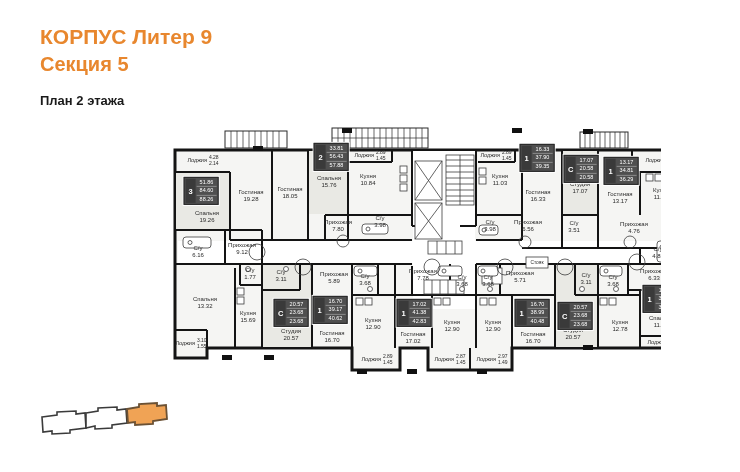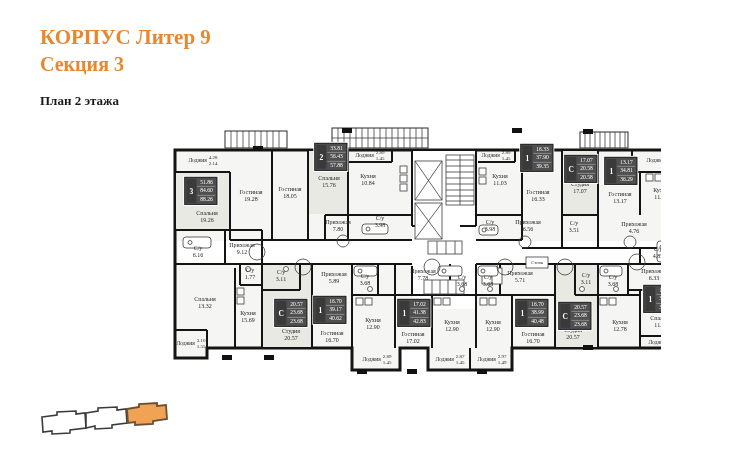--- a/index.html
+++ b/index.html
@@ -1,17 +1,17 @@
 <!DOCTYPE html>
 <html style="--accent: #E8872E; --wall: #141414; --kp-fill: #F0A355; --kp-stroke: #6B5134; --statbox-bg: #4F4F4F; --statbox-type-bg: #3A3A3A;"><head>
 <meta charset="utf-8">
 <style>
   html,body{margin:0;padding:0;background:#fff;}
   #canvas{position:relative;width:661px;height:472px;background:#ffffff;overflow:hidden;
-          font-family:Liberation Serif, serif;}
+          font-family:Liberation Sans, sans-serif;}
   #plan-svg{position:absolute;left:0;top:0;}
   
   #header{position:absolute;left:40px;top:24px;line-height:1.25;}
   #header .t1{font-size:21px;font-weight:bold;color:var(--accent,#E8872E);}
   #header .t2{font-size:20px;font-weight:bold;color:var(--accent,#E8872E);margin-top:2px;}
   #header .t3{font-size:13px;font-weight:bold;color:#1a1a1a;margin-top:16px;}
   
   .slab{fill:#f5f5f3;stroke:var(--wall,#141414);stroke-width:3;}
   .shade{fill:#e9e9e4;stroke:none;}
   .corewhite{fill:#ffffff;stroke:none;}
@@ -41,21 +41,21 @@
                       border-bottom:1px solid #8a8a8a;}
   .statbox .vals span:last-child{border-bottom:none;}
 </style>
 </head>
 <body>
 
 <div id="canvas">
 
   <div id="header">
     <div class="t1">КОРПУС Литер 9</div>
-    <div class="t2">Секция 3</div>
+    <div class="t2">Секция 5</div>
     <div class="t3">План 2 этажа</div>
   </div>
 
   <svg id="plan-svg" width="740" height="472" viewBox="0 0 740 472" xmlns="http://www.w3.org/2000/svg">
 
     <path class="slab" d="M175,150 H697 V348 H512 V370 H428 V348 H400 V370 H352 V348 H207 V358 H175 Z"></path>
 
     <g>
       <rect class="shade" x="176" y="173" width="53" height="56"></rect>
       <rect class="shade" x="309" y="151" width="38" height="63"></rect>

